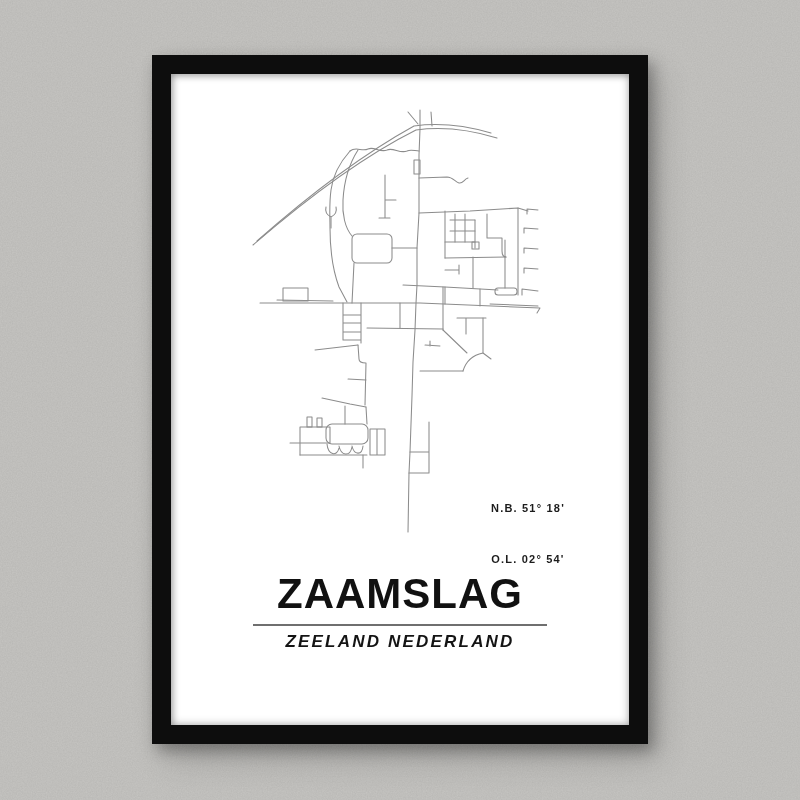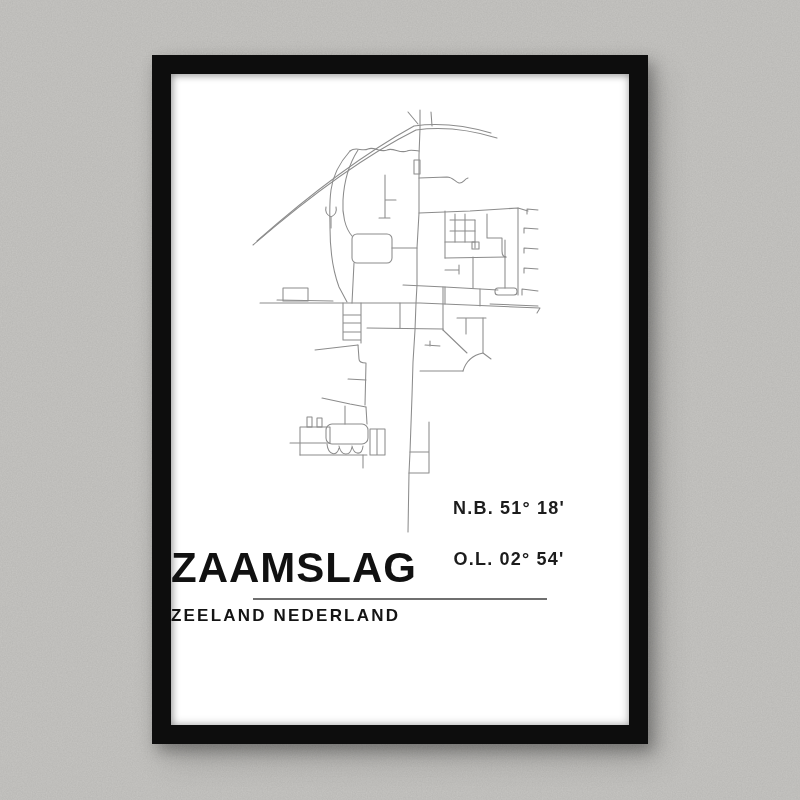--- a/index.html
+++ b/index.html
@@ -38,50 +38,52 @@
   }
   .city-map path {
     fill: none;
     stroke-linecap: round;
     stroke-linejoin: round;
   }
   .coords {
     position: absolute;
     top: 392px; right: 64px;
     text-align: center;
-    font-size: 18px;
+    font-size: 11px;
     font-weight: 700;
     letter-spacing: 1.2px;
     line-height: 17px;
     color: #1c1c1c;
     white-space: pre;
   }
   .title-block {
     position: absolute;
     left: 0; right: 0;
-    top: 471px;
+    top: 497px;
+    text-align: center;
   }
   .poster-title {
     font-size: 42px;
     font-weight: 700;
     letter-spacing: 1px;
     line-height: 1.1;
     color: #111111;
   }
   .title-divider {
     width: 294px;
     height: 2px;
     background: #6f6f6f;
     margin: 7px auto 6px auto;
   }
   .poster-subtitle {
     font-size: 17px;
     font-weight: 700;
     letter-spacing: 2.2px;
     color: #141414;
+    font-style: italic;
   }
 </style>
 </head>
 <body>
 
 <svg class="wall-noise" xmlns="http://www.w3.org/2000/svg">
   <filter id="grain">
     <feTurbulence type="fractalNoise" baseFrequency="0.8" numOctaves="3" stitchTiles="stitch" result="n"></feTurbulence>
     <feColorMatrix in="n" type="matrix" values="0 0 0 0 0  0 0 0 0 0  0 0 0 0 0  0 0 0 0.07 0"></feColorMatrix>
   </filter>

